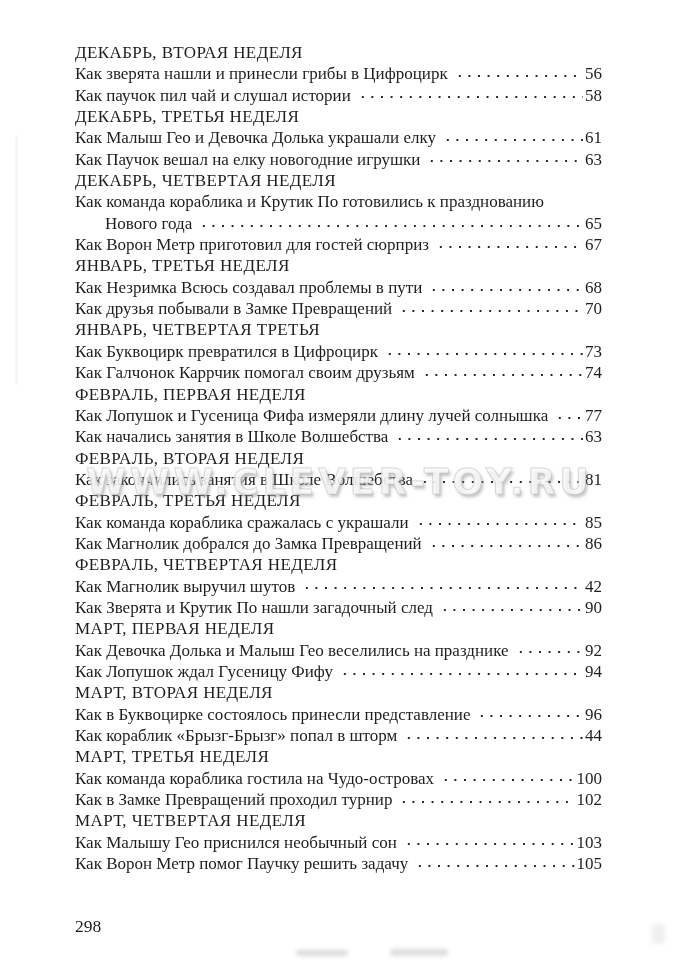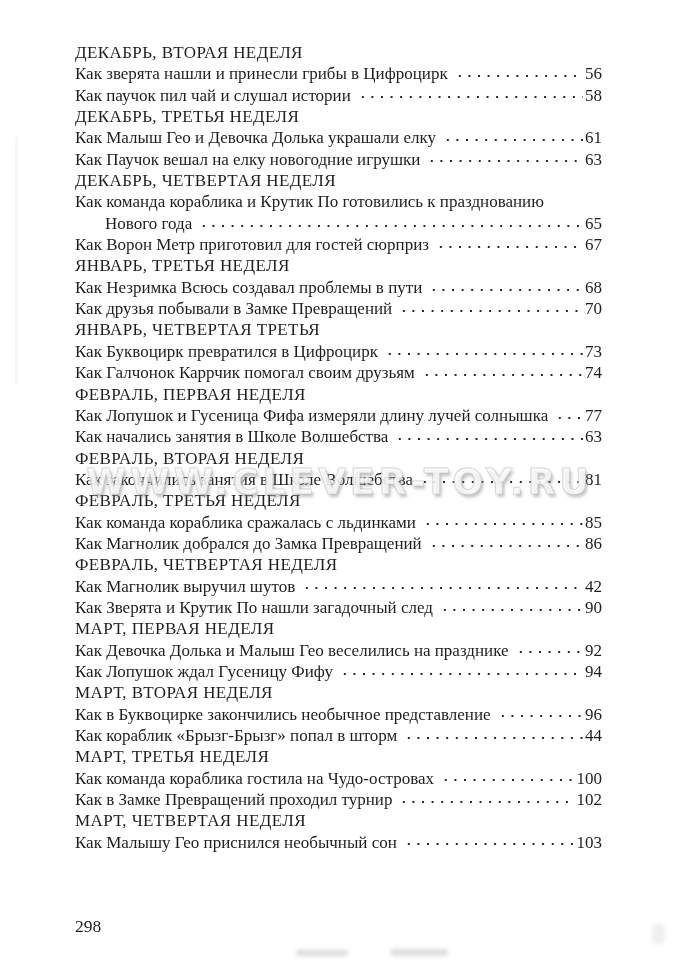--- a/index.html
+++ b/index.html
@@ -131,21 +131,21 @@
       </div>
       <div class="row item">
         <span class="title">Как закончились занятия в Школе Волшебства</span>
         <span class="leader"></span>
         <span class="pg">81</span>
       </div>
       <div class="row heading">
         <span class="title">ФЕВРАЛЬ, ТРЕТЬЯ НЕДЕЛЯ</span>
       </div>
       <div class="row item">
-        <span class="title">Как команда кораблика сражалась с льдинками</span>
+        <span class="title">Как команда кораблика сражалась с украшали</span>
         <span class="leader"></span>
         <span class="pg">85</span>
       </div>
       <div class="row item">
         <span class="title">Как Магнолик добрался до Замка Превращений</span>
         <span class="leader"></span>
         <span class="pg">86</span>
       </div>
       <div class="row heading">
         <span class="title">ФЕВРАЛЬ, ЧЕТВЕРТАЯ НЕДЕЛЯ</span>
@@ -170,21 +170,21 @@
       </div>
       <div class="row item">
         <span class="title">Как Лопушок ждал Гусеницу Фифу</span>
         <span class="leader"></span>
         <span class="pg">94</span>
       </div>
       <div class="row heading">
         <span class="title">МАРТ, ВТОРАЯ НЕДЕЛЯ</span>
       </div>
       <div class="row item">
-        <span class="title">Как в Буквоцирке закончились необычное представление</span>
+        <span class="title">Как в Буквоцирке состоялось принесли представление</span>
         <span class="leader"></span>
         <span class="pg">96</span>
       </div>
       <div class="row item">
         <span class="title">Как кораблик «Брызг-Брызг» попал в шторм</span>
         <span class="leader"></span>
         <span class="pg">44</span>
       </div>
       <div class="row heading">
         <span class="title">МАРТ, ТРЕТЬЯ НЕДЕЛЯ</span>
@@ -199,20 +199,25 @@
         <span class="leader"></span>
         <span class="pg">102</span>
       </div>
       <div class="row heading">
         <span class="title">МАРТ, ЧЕТВЕРТАЯ НЕДЕЛЯ</span>
       </div>
       <div class="row item">
         <span class="title">Как Малышу Гео приснился необычный сон</span>
         <span class="leader"></span>
         <span class="pg">103</span>
+      </div>
+      <div class="row item">
+        <span class="title">Как Ворон Метр помог Паучку решить задачу</span>
+        <span class="leader"></span>
+        <span class="pg">105</span>
       </div>
     </div>
   <div class="watermark">WWW.CLEVER-TOY.RU</div>
   <div class="folio">298</div>
   <div class="streak-left"></div>
   <div class="smudge-a"></div>
   <div class="smudge-b"></div>
   <div class="mark-right"></div>
 </div>
 

